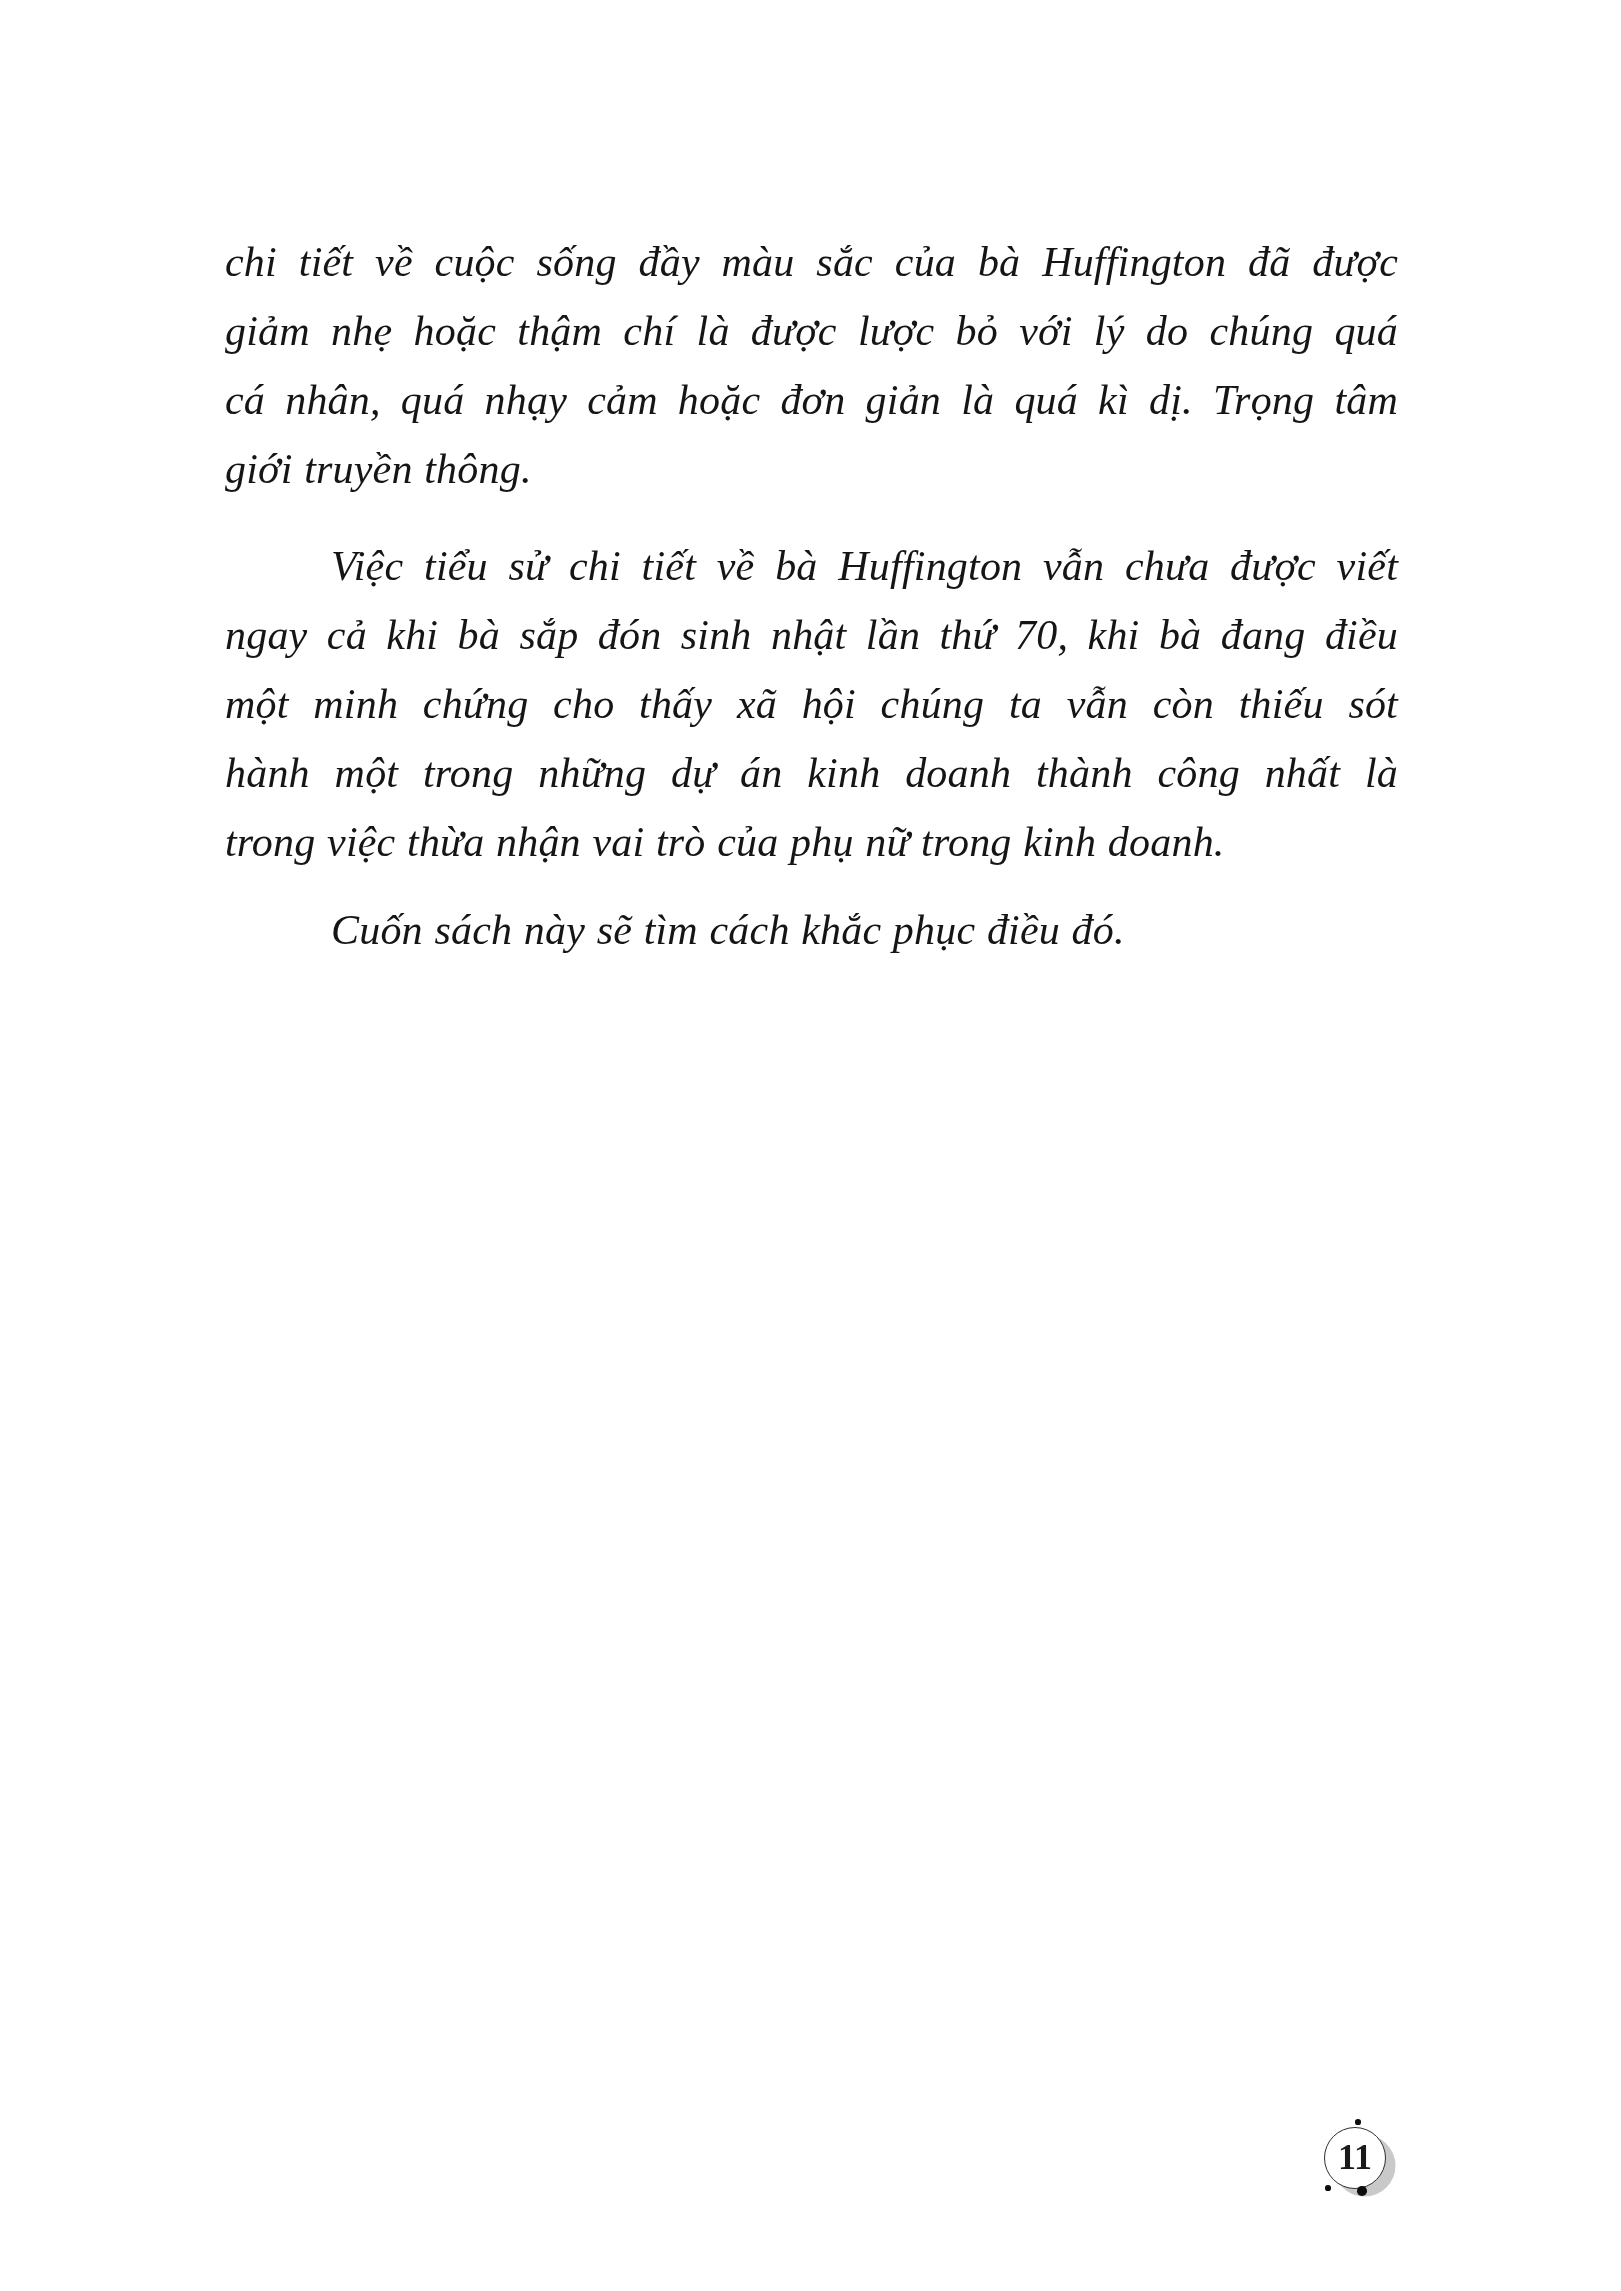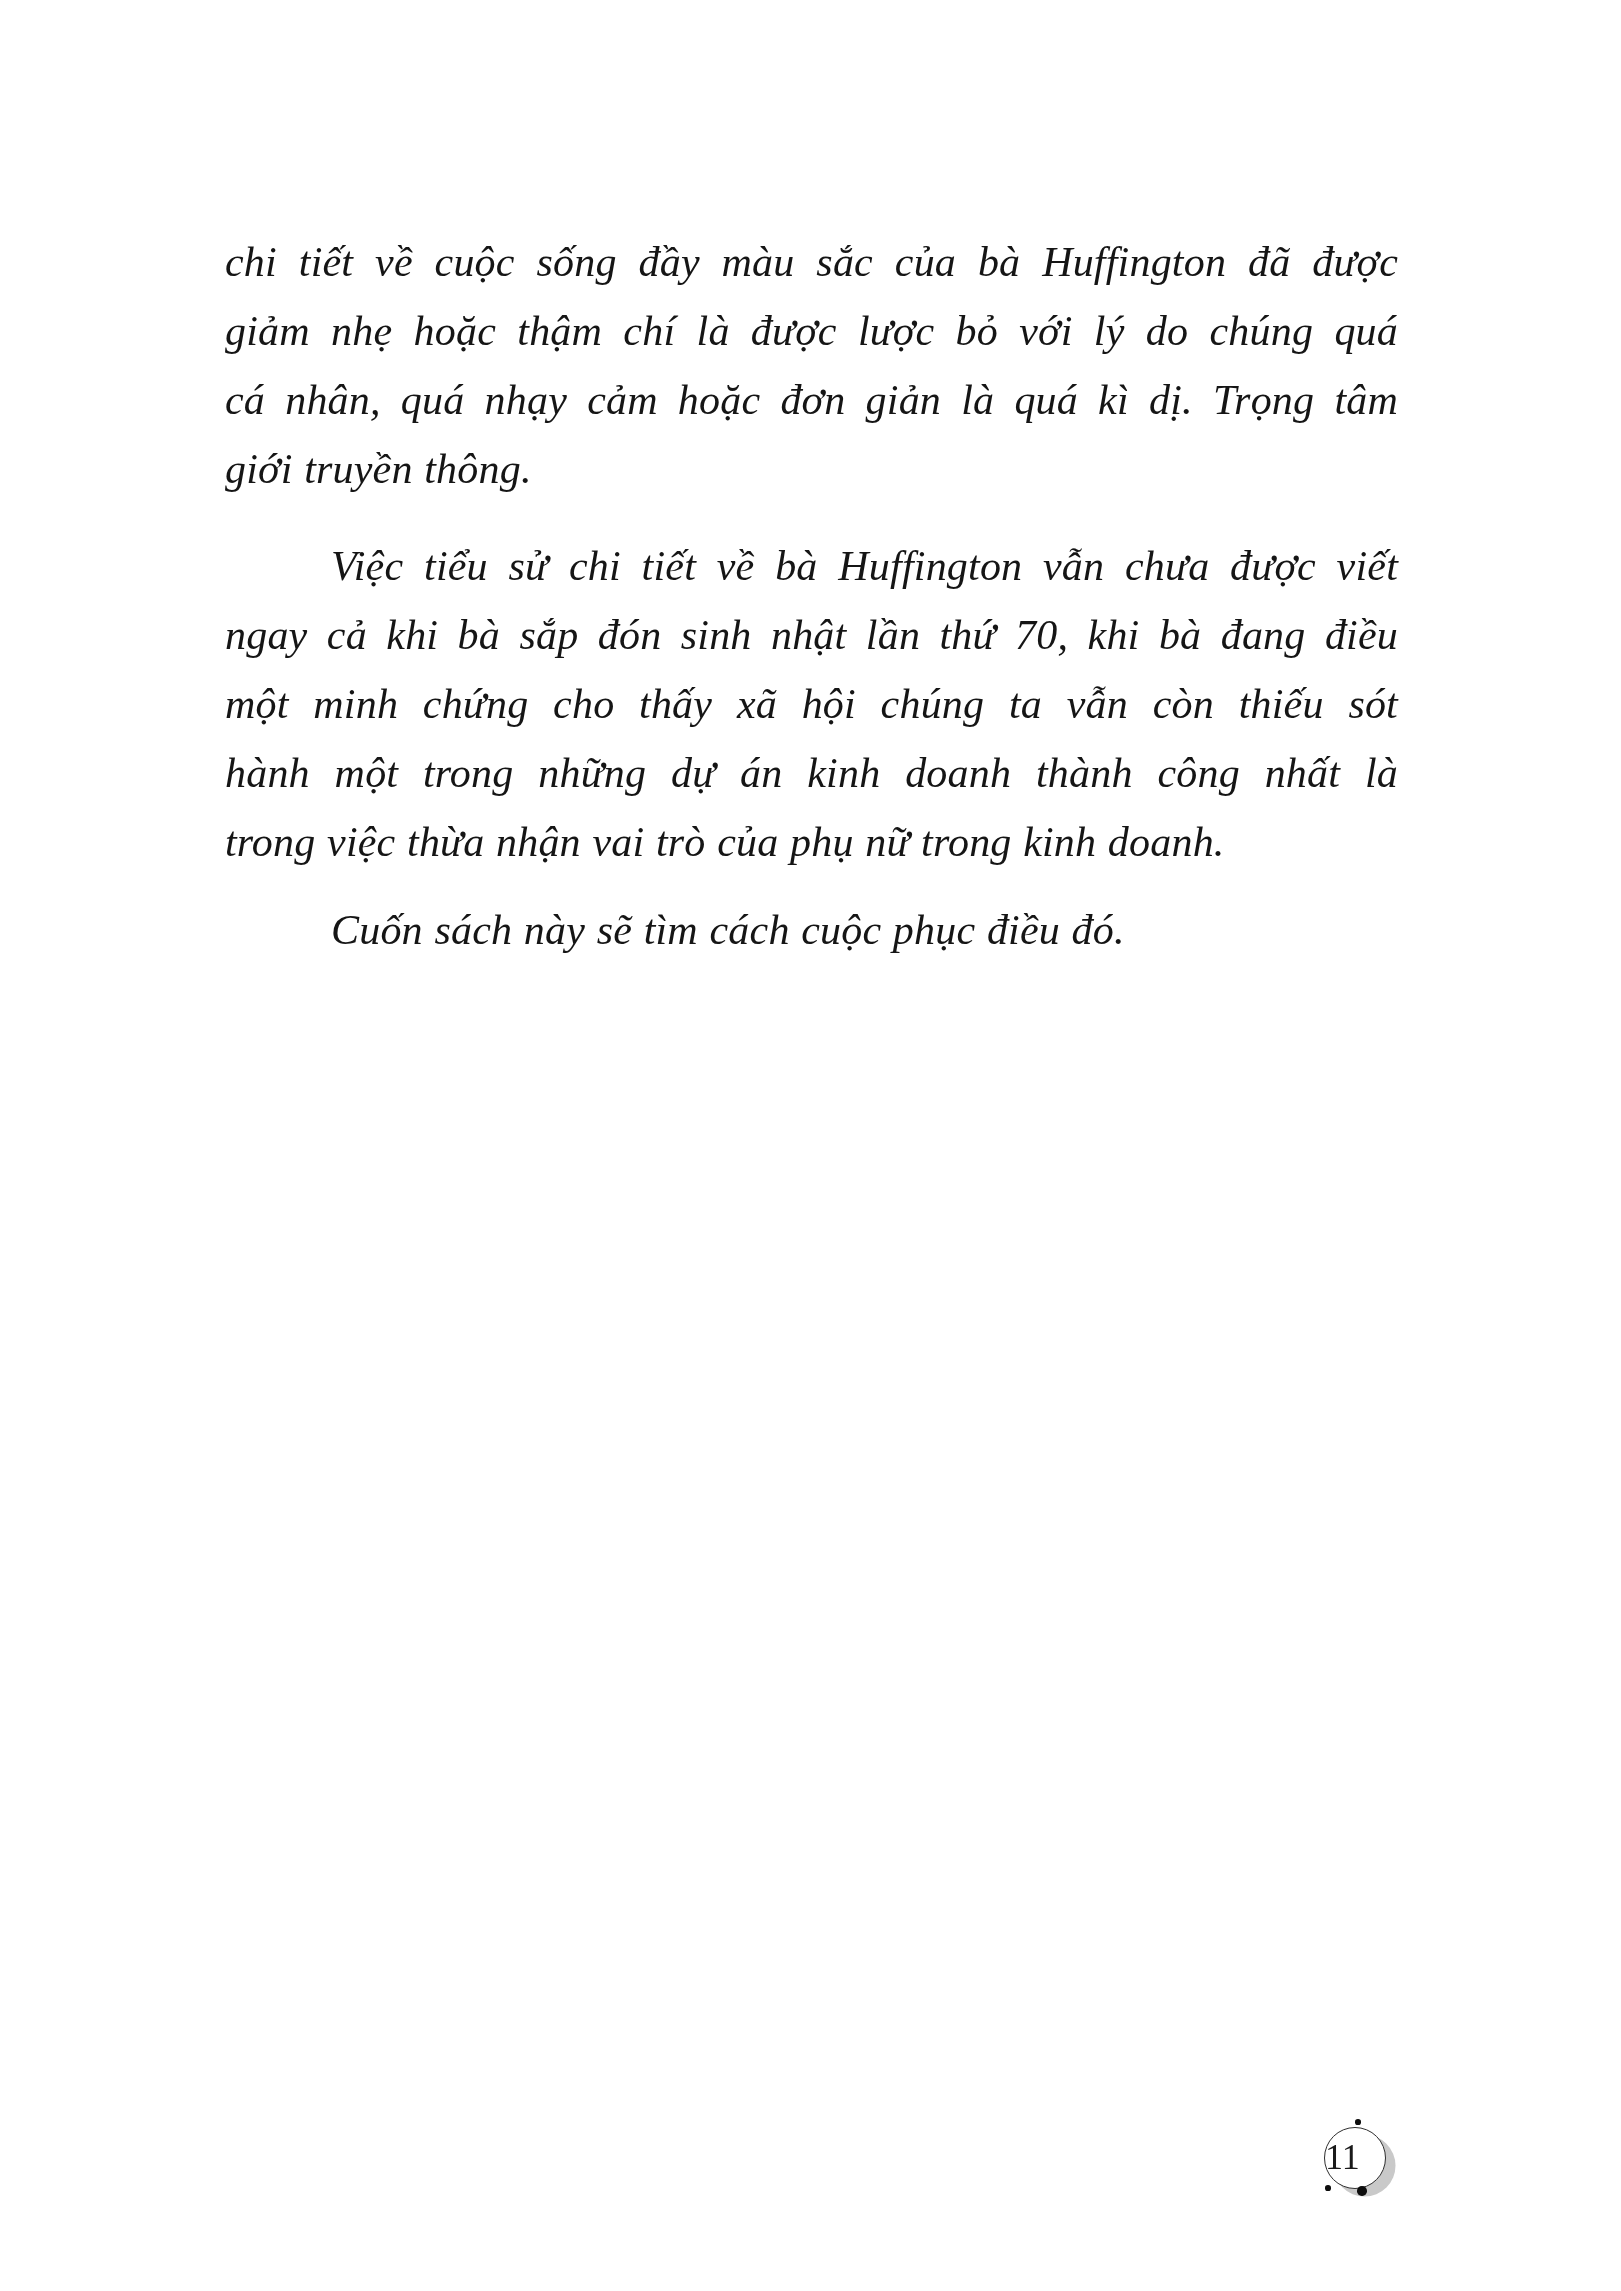--- a/index.html
+++ b/index.html
@@ -52,21 +52,22 @@
     top: 2127px;
     width: 62px;
     height: 62px;
     border: 1.9px solid #2e2e2e;
     border-radius: 50%;
     box-sizing: border-box;
     background: #ffffff;
     box-shadow: 9.5px 7.6px 0 0 #c9c9c9;
     display: flex;
     align-items: center;
-    justify-content: flex-start;
+    justify-content: center;
+    font-weight: bold;
   }
   .page-number {
     font-size: 36px;
     color: #1a1a1a;
     line-height: 1;
     padding-bottom: 1.9px;
   }
 
   .dot {
     position: absolute;
@@ -91,21 +92,21 @@
 
   <div class="paragraph p2">
     <div class="line indent">Việc tiểu sử chi tiết về bà Huffington vẫn chưa được viết</div>
     <div class="line">ngay cả khi bà sắp đón sinh nhật lần thứ 70, khi bà đang điều</div>
     <div class="line">một minh chứng cho thấy xã hội chúng ta vẫn còn thiếu sót</div>
     <div class="line">hành một trong những dự án kinh doanh thành công nhất là</div>
     <div class="line last">trong việc thừa nhận vai trò của phụ nữ trong kinh doanh.</div>
   </div>
 
   <div class="paragraph p3">
-    <div class="line indent last">Cuốn sách này sẽ tìm cách cuộc phục điều đó.</div>
+    <div class="line indent last">Cuốn sách này sẽ tìm cách khắc phục điều đó.</div>
   </div>
 
 </div>
 
 <div class="page-badge">
   <span class="page-number">11</span>
 </div>
 <span class="dot top"></span>
 <span class="dot left"></span>
 <span class="dot bottom"></span>

